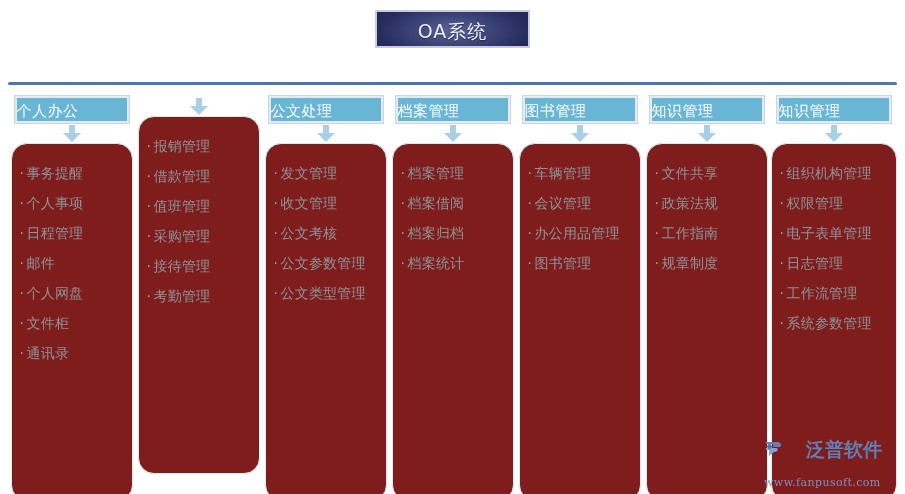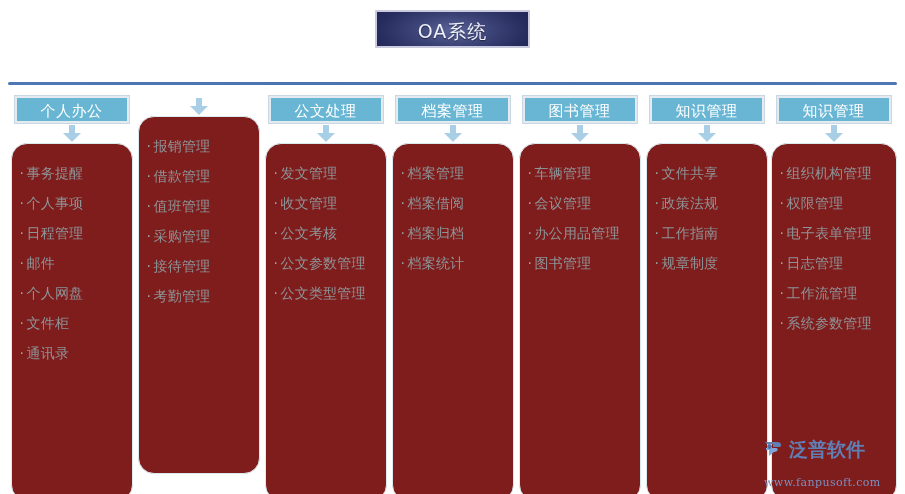--- a/index.html
+++ b/index.html
@@ -64,21 +64,20 @@
     position: relative;
     display: flex;
     flex-direction: column;
     align-items: center;
   }
 
   .col-header {
     width: 114px;
     height: 27px;
     line-height: 27px;
-    text-align: center;
     border-radius: 0;
     background: #69b6d4;
     border: 2px solid #e3eaf0;
     box-shadow: 0 0 0 1px #c8d7e2;
     color: #ffffff;
     font-size: 15px;
     box-sizing: border-box;
     letter-spacing: 0.5px;
   }
 
@@ -143,21 +142,21 @@
     width: 132px;
     height: 46px;
     display: flex;
     flex-direction: column;
     align-items: flex-start;
     justify-content: center;
   }
   #wm-row {
     display: flex;
     align-items: center;
-    gap: 2px;
+    gap: 19px;
   }
   #wm-mark {
     width: 24px;
     height: 24px;
     flex: 0 0 auto;
   }
   #wm-name {
     font-size: 19px;
     color: #5f7fb5;
     font-weight: bold;

